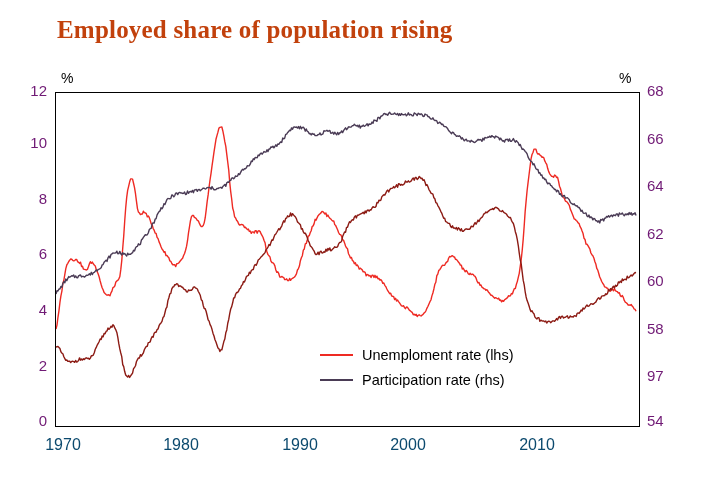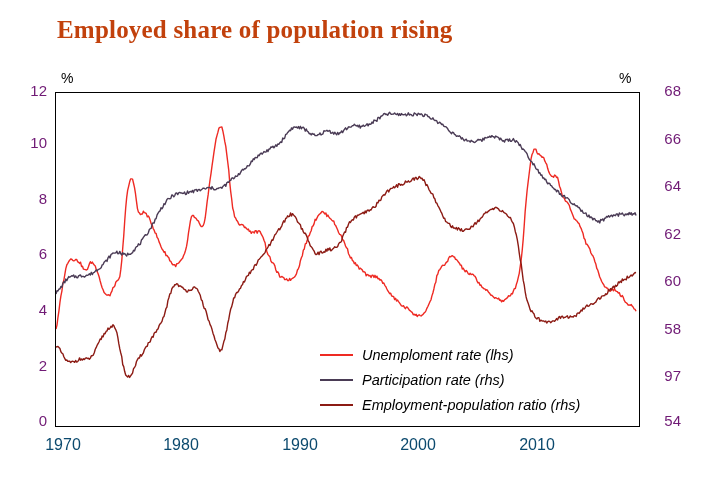--- a/index.html
+++ b/index.html
@@ -3,30 +3,30 @@
 <meta charset="utf-8">
 <style>
   html,body{margin:0;padding:0;}
   body{width:701px;height:478px;background:#ffffff;font-family:"Liberation Sans",sans-serif;overflow:hidden;position:relative;}
   #title{position:absolute;left:57px;top:16px;font-family:"Liberation Serif",serif;font-weight:bold;font-size:25px;color:#c2410c;letter-spacing:0.2px;}
   #plotwrap{position:absolute;left:55px;top:92px;width:585px;height:335px;}
   #plot{position:absolute;left:0;top:0;width:585px;height:335px;border:1px solid #000;box-sizing:border-box;background:#fff;}
   svg{display:block;}
   .ylab{position:absolute;font-size:15px;color:#701a75;text-align:right;width:34px;}
   .yleft{left:-42px;}
-  .yright{left:592px;text-align:right;width:34px;}
+  .yright{left:592px;text-align:left;width:34px;}
   .xlab{position:absolute;font-size:16px;color:#0c4a6e;top:344px;text-align:center;width:60px;}
   .pct{position:absolute;font-size:14px;color:#000;}
   #pctleft{left:6px;top:-22px;}
   #pctright{left:564px;top:-22px;}
   #source{position:absolute;left:10px;top:303px;font-size:12.5px;color:#000;}
   #legend{position:absolute;left:265px;top:250px;font-size:14.5px;color:#000;}
   .legrow{display:flex;align-items:center;height:25px;}
   .swatch{width:33px;height:2px;margin-right:9px;flex:0 0 33px;}
-  .legtext{white-space:nowrap;font-style:italic;}
+  .legtext{white-space:nowrap;}
 </style>
 </head>
 <body>
 
 <div id="title">Employed share of population rising</div>
 
 <div id="plotwrap">
 
   <div class="pct" id="pctleft">%</div>
   <div class="pct" id="pctright">%</div>
@@ -44,40 +44,36 @@
   <div class="ylab yright" style="top:85px">64</div>
   <div class="ylab yright" style="top:133px">62</div>
   <div class="ylab yright" style="top:180px">60</div>
   <div class="ylab yright" style="top:228px">58</div>
   <div class="ylab yright" style="top:275px">97</div>
   <div class="ylab yright" style="top:320px">54</div>
 
   <div class="xlab" style="left:-22px">1970</div>
   <div class="xlab" style="left:96px">1980</div>
   <div class="xlab" style="left:215px">1990</div>
-  <div class="xlab" style="left:333px">2000</div>
+  <div class="xlab" style="left:323px">2000</div>
   <div class="xlab" style="left:452px">2010</div>
 
   <div id="plot">
     <svg id="chart-svg" width="583" height="333" viewBox="0 0 583 333">
         <path d="M0.00 236.10 L0.98 232.08 L1.96 224.27 L2.94 217.86 L3.93 209.46 L4.91 202.79 L5.89 198.08 L6.87 190.51 L7.85 187.25 L8.83 181.49 L9.81 175.59 L10.80 171.96 L11.78 170.29 L12.76 168.52 L13.74 167.11 L14.72 166.01 L15.70 166.25 L16.69 167.30 L17.67 167.81 L18.65 167.59 L19.63 166.47 L20.61 166.39 L21.59 168.58 L22.57 169.33 L23.56 170.39 L24.54 169.17 L25.52 173.44 L26.50 173.29 L27.48 176.17 L28.46 176.41 L29.44 176.66 L30.43 176.99 L31.41 176.40 L32.39 173.75 L33.37 170.90 L34.35 168.69 L35.33 170.28 L36.31 169.09 L37.30 170.79 L38.28 172.07 L39.26 172.92 L40.24 176.54 L41.22 178.84 L42.20 181.09 L43.19 184.01 L44.17 188.04 L45.15 191.53 L46.13 194.74 L47.11 196.72 L48.09 199.48 L49.07 200.47 L50.06 201.42 L51.04 202.22 L52.02 201.77 L53.00 201.98 L53.98 202.79 L54.96 199.88 L55.94 198.16 L56.93 194.61 L57.91 194.06 L58.89 192.72 L59.87 188.90 L60.85 187.95 L61.83 187.38 L62.81 185.83 L63.80 183.76 L64.78 176.66 L65.76 167.58 L66.74 155.04 L67.72 143.16 L68.70 128.28 L69.69 115.06 L70.67 104.57 L71.65 97.39 L72.63 93.39 L73.61 89.04 L74.59 85.83 L75.57 85.89 L76.56 86.08 L77.54 90.24 L78.52 94.58 L79.50 100.72 L80.48 108.44 L81.46 115.59 L82.44 119.08 L83.43 119.99 L84.41 121.53 L85.39 121.01 L86.37 121.13 L87.35 118.10 L88.33 119.57 L89.31 119.91 L90.30 120.66 L91.28 123.87 L92.26 122.98 L93.24 124.46 L94.22 127.35 L95.20 130.70 L96.19 131.89 L97.17 135.55 L98.15 137.17 L99.13 140.07 L100.11 140.38 L101.09 144.34 L102.07 145.63 L103.06 148.86 L104.04 150.99 L105.02 153.82 L106.00 156.08 L106.98 157.16 L107.96 159.28 L108.94 158.72 L109.93 162.50 L110.91 162.34 L111.89 163.76 L112.87 164.72 L113.85 167.96 L114.83 168.32 L115.81 170.46 L116.80 171.77 L117.78 171.68 L118.76 171.79 L119.74 173.56 L120.72 170.73 L121.70 170.59 L122.69 170.01 L123.67 168.73 L124.65 167.43 L125.63 166.27 L126.61 165.32 L127.59 162.58 L128.57 160.44 L129.56 157.29 L130.54 153.44 L131.52 147.74 L132.50 139.91 L133.48 133.98 L134.46 127.72 L135.44 123.63 L136.43 122.51 L137.41 122.43 L138.39 124.33 L139.37 124.79 L140.35 125.80 L141.33 127.29 L142.31 127.82 L143.30 130.12 L144.28 132.24 L145.26 133.61 L146.24 133.44 L147.22 132.50 L148.20 129.87 L149.19 124.97 L150.17 117.13 L151.15 108.56 L152.13 101.95 L153.11 93.72 L154.09 86.49 L155.07 80.04 L156.06 72.65 L157.04 65.92 L158.02 58.80 L159.00 52.54 L159.98 46.28 L160.96 42.60 L161.94 39.16 L162.93 35.10 L163.91 34.44 L164.89 34.14 L165.87 33.97 L166.85 37.96 L167.83 42.98 L168.81 48.66 L169.80 53.40 L170.78 61.35 L171.76 69.22 L172.74 77.06 L173.72 89.28 L174.70 98.62 L175.69 105.98 L176.67 114.98 L177.65 118.39 L178.63 123.86 L179.61 124.93 L180.59 127.36 L181.57 128.20 L182.56 130.73 L183.54 132.05 L184.52 131.79 L185.50 131.42 L186.48 131.65 L187.46 132.34 L188.44 134.48 L189.43 134.26 L190.41 135.44 L191.39 136.69 L192.37 136.10 L193.35 138.41 L194.33 138.07 L195.31 140.39 L196.30 138.85 L197.28 138.89 L198.26 140.01 L199.24 137.63 L200.22 137.70 L201.20 140.21 L202.19 137.84 L203.17 137.71 L204.15 138.61 L205.13 140.95 L206.11 142.70 L207.09 144.53 L208.07 147.57 L209.06 149.75 L210.04 155.58 L211.02 158.98 L212.00 161.64 L212.98 162.69 L213.96 163.88 L214.94 168.04 L215.93 169.51 L216.91 169.81 L217.89 170.68 L218.87 172.90 L219.85 177.01 L220.83 179.36 L221.81 178.78 L222.80 180.68 L223.78 183.99 L224.76 184.18 L225.74 183.45 L226.72 184.04 L227.70 184.48 L228.69 186.66 L229.67 186.55 L230.65 185.83 L231.63 187.56 L232.61 187.68 L233.59 185.41 L234.57 187.36 L235.56 185.96 L236.54 185.29 L237.52 184.71 L238.50 183.99 L239.48 182.55 L240.46 180.85 L241.44 177.01 L242.43 175.52 L243.41 173.02 L244.39 167.65 L245.37 164.80 L246.35 162.68 L247.33 157.16 L248.31 155.97 L249.30 150.98 L250.28 150.45 L251.26 147.00 L252.24 143.23 L253.22 142.70 L254.20 139.71 L255.19 137.76 L256.17 133.50 L257.15 132.85 L258.13 130.66 L259.11 126.32 L260.09 127.14 L261.07 124.83 L262.06 122.79 L263.04 121.60 L264.02 120.80 L265.00 119.87 L265.98 118.40 L266.96 118.68 L267.94 119.74 L268.93 121.02 L269.91 119.99 L270.89 123.45 L271.87 122.04 L272.85 123.86 L273.83 125.30 L274.81 126.05 L275.80 127.14 L276.78 128.08 L277.76 127.91 L278.74 131.63 L279.72 132.61 L280.70 134.80 L281.69 137.04 L282.67 139.75 L283.65 141.32 L284.63 141.59 L285.61 143.33 L286.59 146.69 L287.57 147.29 L288.56 149.88 L289.54 153.02 L290.52 154.83 L291.50 155.75 L292.48 160.72 L293.46 162.54 L294.44 165.02 L295.43 164.41 L296.41 167.52 L297.39 168.01 L298.37 170.71 L299.35 169.66 L300.33 172.57 L301.31 171.99 L302.30 173.60 L303.28 176.14 L304.26 175.13 L305.24 176.02 L306.22 176.88 L307.20 178.81 L308.19 178.82 L309.17 179.37 L310.15 182.74 L311.13 181.50 L312.11 181.82 L313.09 182.94 L314.07 182.51 L315.06 184.55 L316.04 182.32 L317.02 182.26 L318.00 184.48 L318.98 182.32 L319.96 184.72 L320.94 183.21 L321.93 185.80 L322.91 185.37 L323.89 187.13 L324.87 186.59 L325.85 187.89 L326.83 190.37 L327.81 189.94 L328.80 192.31 L329.78 193.58 L330.76 195.74 L331.74 197.69 L332.72 199.17 L333.70 200.70 L334.69 200.20 L335.67 203.10 L336.65 203.26 L337.63 203.55 L338.61 206.56 L339.59 205.36 L340.57 208.02 L341.56 207.04 L342.54 208.57 L343.52 209.94 L344.50 211.36 L345.48 212.90 L346.46 213.20 L347.44 212.68 L348.43 214.46 L349.41 215.64 L350.39 214.06 L351.37 214.25 L352.35 215.56 L353.33 217.21 L354.31 217.80 L355.30 218.87 L356.28 219.47 L357.26 221.76 L358.24 221.18 L359.22 222.20 L360.20 221.36 L361.19 223.58 L362.17 222.34 L363.15 221.73 L364.13 222.55 L365.11 222.95 L366.09 222.06 L367.07 221.42 L368.06 220.03 L369.04 219.24 L370.02 217.58 L371.00 215.11 L371.98 213.23 L372.96 210.93 L373.94 208.70 L374.93 206.99 L375.91 202.86 L376.89 199.99 L377.87 195.96 L378.85 191.27 L379.83 189.25 L380.81 182.70 L381.80 181.10 L382.78 177.42 L383.76 176.72 L384.74 175.15 L385.72 173.27 L386.70 172.26 L387.69 172.43 L388.67 172.21 L389.65 170.28 L390.63 168.96 L391.61 168.66 L392.59 165.24 L393.57 163.51 L394.56 163.90 L395.54 162.93 L396.52 162.75 L397.50 163.72 L398.48 163.87 L399.46 166.22 L400.44 166.47 L401.43 167.60 L402.41 169.07 L403.39 170.16 L404.37 172.12 L405.35 172.24 L406.33 175.95 L407.31 175.26 L408.30 177.21 L409.28 178.75 L410.26 177.54 L411.24 178.76 L412.22 180.81 L413.20 181.57 L414.19 180.30 L415.17 181.62 L416.15 181.07 L417.13 181.39 L418.11 182.72 L419.09 183.40 L420.07 185.19 L421.06 188.08 L422.04 189.95 L423.02 189.51 L424.00 192.31 L424.98 191.92 L425.96 194.18 L426.94 194.85 L427.93 195.84 L428.91 195.88 L429.89 197.25 L430.87 196.63 L431.85 198.02 L432.83 199.54 L433.81 200.57 L434.80 202.18 L435.78 202.19 L436.76 203.17 L437.74 204.20 L438.72 205.29 L439.70 204.63 L440.69 205.25 L441.67 205.80 L442.65 205.13 L443.63 207.28 L444.61 206.92 L445.59 208.83 L446.57 207.49 L447.56 208.36 L448.54 206.78 L449.52 206.11 L450.50 205.34 L451.48 204.65 L452.46 202.80 L453.44 202.97 L454.43 202.77 L455.41 200.56 L456.39 200.98 L457.37 198.01 L458.35 195.60 L459.33 195.49 L460.31 191.57 L461.30 188.61 L462.28 184.30 L463.26 180.30 L464.24 173.34 L465.22 166.41 L466.20 157.51 L467.19 146.33 L468.17 133.22 L469.15 118.61 L470.13 107.86 L471.11 97.53 L472.09 89.34 L473.07 81.52 L474.06 73.52 L475.04 65.80 L476.02 61.48 L477.00 59.43 L477.98 56.16 L478.96 56.17 L479.94 56.18 L480.93 59.57 L481.91 61.08 L482.89 60.66 L483.87 62.02 L484.85 62.66 L485.83 64.23 L486.81 64.00 L487.80 64.78 L488.78 67.93 L489.76 69.76 L490.74 71.36 L491.72 75.57 L492.70 78.62 L493.69 80.83 L494.67 82.11 L495.65 83.40 L496.63 83.46 L497.61 84.29 L498.59 82.05 L499.57 82.62 L500.56 84.50 L501.54 84.20 L502.52 88.07 L503.50 93.21 L504.48 95.54 L505.46 99.31 L506.44 103.15 L507.43 104.36 L508.41 105.48 L509.39 108.09 L510.37 108.50 L511.35 109.33 L512.33 110.75 L513.31 112.31 L514.30 116.13 L515.28 118.32 L516.26 120.66 L517.24 123.21 L518.22 125.90 L519.20 126.32 L520.19 127.46 L521.17 128.28 L522.15 129.93 L523.13 130.61 L524.11 133.69 L525.09 135.34 L526.07 138.10 L527.06 140.54 L528.04 145.32 L529.02 146.42 L530.00 151.13 L530.98 151.26 L531.96 152.71 L532.94 154.46 L533.93 156.21 L534.91 159.98 L535.89 161.68 L536.87 162.68 L537.85 164.92 L538.83 168.47 L539.81 170.94 L540.80 175.48 L541.78 177.07 L542.76 180.46 L543.74 183.98 L544.72 185.94 L545.70 188.50 L546.69 190.22 L547.67 191.59 L548.65 193.92 L549.63 194.08 L550.61 195.04 L551.59 195.10 L552.57 197.62 L553.56 197.66 L554.54 198.20 L555.52 195.97 L556.50 196.45 L557.48 197.75 L558.46 195.50 L559.44 197.67 L560.43 198.28 L561.41 198.74 L562.39 200.14 L563.37 199.70 L564.35 202.70 L565.33 203.62 L566.31 202.61 L567.30 204.41 L568.28 207.47 L569.26 209.08 L570.24 209.74 L571.22 210.60 L572.20 212.18 L573.19 211.93 L574.17 212.37 L575.15 211.39 L576.13 213.07 L577.11 214.01 L578.09 215.95 L579.07 216.38 L580.06 218.23" fill="none" stroke="#ee2a23" stroke-width="1.4" stroke-linejoin="round"></path>
         <path d="M0.00 201.11 L0.98 197.73 L1.96 197.97 L2.94 195.99 L3.93 196.06 L4.91 193.44 L5.89 194.29 L6.87 190.23 L7.85 188.48 L8.83 189.77 L9.81 186.00 L10.80 187.68 L11.78 185.43 L12.76 183.56 L13.74 184.22 L14.72 183.45 L15.70 182.76 L16.69 182.95 L17.67 181.99 L18.65 184.48 L19.63 182.92 L20.61 184.57 L21.59 184.83 L22.57 182.89 L23.56 182.29 L24.54 181.98 L25.52 183.92 L26.50 183.33 L27.48 183.36 L28.46 184.10 L29.44 183.28 L30.43 182.23 L31.41 182.35 L32.39 181.86 L33.37 180.80 L34.35 181.96 L35.33 179.33 L36.31 181.59 L37.30 179.70 L38.28 179.37 L39.26 178.21 L40.24 176.87 L41.22 177.95 L42.20 176.46 L43.19 176.04 L44.17 175.54 L45.15 174.68 L46.13 171.91 L47.11 171.57 L48.09 169.31 L49.07 168.29 L50.06 167.15 L51.04 168.43 L52.02 164.76 L53.00 163.11 L53.98 165.02 L54.96 161.54 L55.94 160.86 L56.93 159.96 L57.91 160.08 L58.89 160.02 L59.87 159.88 L60.85 158.22 L61.83 160.76 L62.81 160.59 L63.80 158.39 L64.78 160.73 L65.76 161.96 L66.74 159.72 L67.72 161.21 L68.70 160.52 L69.69 161.86 L70.67 163.01 L71.65 160.24 L72.63 161.67 L73.61 161.21 L74.59 161.24 L75.57 160.20 L76.56 159.84 L77.54 157.31 L78.52 157.93 L79.50 154.94 L80.48 153.59 L81.46 153.37 L82.44 150.80 L83.43 151.77 L84.41 151.33 L85.39 147.09 L86.37 146.01 L87.35 144.49 L88.33 143.02 L89.31 141.78 L90.30 142.03 L91.28 141.78 L92.26 140.01 L93.24 136.75 L94.22 135.60 L95.20 135.38 L96.19 130.81 L97.17 129.88 L98.15 130.02 L99.13 126.22 L100.11 125.62 L101.09 121.86 L102.07 120.05 L103.06 118.66 L104.04 117.93 L105.02 114.69 L106.00 115.78 L106.98 114.09 L107.96 110.74 L108.94 111.53 L109.93 108.97 L110.91 106.41 L111.89 105.57 L112.87 105.63 L113.85 105.72 L114.83 105.38 L115.81 102.01 L116.80 102.27 L117.78 103.83 L118.76 102.62 L119.74 100.11 L120.72 99.87 L121.70 101.61 L122.69 99.97 L123.67 99.48 L124.65 99.95 L125.63 99.92 L126.61 100.45 L127.59 100.32 L128.57 99.04 L129.56 101.55 L130.54 101.02 L131.52 97.92 L132.50 100.33 L133.48 98.92 L134.46 98.42 L135.44 99.04 L136.43 97.37 L137.41 99.69 L138.39 96.97 L139.37 96.87 L140.35 96.36 L141.33 98.35 L142.31 96.67 L143.30 96.36 L144.28 97.78 L145.26 96.83 L146.24 96.01 L147.22 95.10 L148.20 95.29 L149.19 96.02 L150.17 95.62 L151.15 94.58 L152.13 94.45 L153.11 94.57 L154.09 94.57 L155.07 96.20 L156.06 93.58 L157.04 95.48 L158.02 96.70 L159.00 96.81 L159.98 96.68 L160.96 95.38 L161.94 95.64 L162.93 94.92 L163.91 94.67 L164.89 94.33 L165.87 95.35 L166.85 93.49 L167.83 92.59 L168.81 91.60 L169.80 93.38 L170.78 89.71 L171.76 88.99 L172.74 89.34 L173.72 87.62 L174.70 87.35 L175.69 85.12 L176.67 84.81 L177.65 85.76 L178.63 84.67 L179.61 82.97 L180.59 83.34 L181.57 83.11 L182.56 80.63 L183.54 81.63 L184.52 79.64 L185.50 77.61 L186.48 76.30 L187.46 76.92 L188.44 75.82 L189.43 75.74 L190.41 74.73 L191.39 72.63 L192.37 72.83 L193.35 72.70 L194.33 70.97 L195.31 68.07 L196.30 68.51 L197.28 65.78 L198.26 66.48 L199.24 64.41 L200.22 64.60 L201.20 64.75 L202.19 62.06 L203.17 62.65 L204.15 60.83 L205.13 60.08 L206.11 61.15 L207.09 59.88 L208.07 58.52 L209.06 59.11 L210.04 58.97 L211.02 56.73 L212.00 58.57 L212.98 55.97 L213.96 55.96 L214.94 53.90 L215.93 54.24 L216.91 53.18 L217.89 54.86 L218.87 53.50 L219.85 51.85 L220.83 53.30 L221.81 50.92 L222.80 51.29 L223.78 49.77 L224.76 48.87 L225.74 49.47 L226.72 45.07 L227.70 45.84 L228.69 45.17 L229.67 41.42 L230.65 41.15 L231.63 39.48 L232.61 38.66 L233.59 37.21 L234.57 37.76 L235.56 34.85 L236.54 36.26 L237.52 34.10 L238.50 34.00 L239.48 34.30 L240.46 33.98 L241.44 35.10 L242.43 33.60 L243.41 35.81 L244.39 33.33 L245.37 35.84 L246.35 34.34 L247.33 34.20 L248.31 35.53 L249.30 38.13 L250.28 35.91 L251.26 38.27 L252.24 38.87 L253.22 40.74 L254.20 40.56 L255.19 41.97 L256.17 40.43 L257.15 41.32 L258.13 40.97 L259.11 42.59 L260.09 42.66 L261.07 42.61 L262.06 41.60 L263.04 41.49 L264.02 39.93 L265.00 42.00 L265.98 41.43 L266.96 40.85 L267.94 37.71 L268.93 38.16 L269.91 37.90 L270.89 37.32 L271.87 38.27 L272.85 37.89 L273.83 37.52 L274.81 40.30 L275.80 40.10 L276.78 39.21 L277.76 41.24 L278.74 39.18 L279.72 40.63 L280.70 41.84 L281.69 39.35 L282.67 41.50 L283.65 39.79 L284.63 39.70 L285.61 37.93 L286.59 39.64 L287.57 37.61 L288.56 36.19 L289.54 34.86 L290.52 36.65 L291.50 35.60 L292.48 33.82 L293.46 33.97 L294.44 34.18 L295.43 33.81 L296.41 32.62 L297.39 32.57 L298.37 31.28 L299.35 32.20 L300.33 32.96 L301.31 32.31 L302.30 33.98 L303.28 32.01 L304.26 35.06 L305.24 33.19 L306.22 33.19 L307.20 32.11 L308.19 33.28 L309.17 32.76 L310.15 32.04 L311.13 30.70 L312.11 32.86 L313.09 30.88 L314.07 31.42 L315.06 31.00 L316.04 29.10 L317.02 30.23 L318.00 27.07 L318.98 27.30 L319.96 27.68 L320.94 28.32 L321.93 24.42 L322.91 24.37 L323.89 25.81 L324.87 23.27 L325.85 23.03 L326.83 22.18 L327.81 20.73 L328.80 20.56 L329.78 21.56 L330.76 21.20 L331.74 22.19 L332.72 20.34 L333.70 19.35 L334.69 20.82 L335.67 21.42 L336.65 21.08 L337.63 20.96 L338.61 19.92 L339.59 21.19 L340.57 21.50 L341.56 20.37 L342.54 22.59 L343.52 20.73 L344.50 22.37 L345.48 20.58 L346.46 21.67 L347.44 21.79 L348.43 21.60 L349.41 20.97 L350.39 22.80 L351.37 21.85 L352.35 19.76 L353.33 22.10 L354.31 21.31 L355.30 21.56 L356.28 22.92 L357.26 22.80 L358.24 19.92 L359.22 20.50 L360.20 21.30 L361.19 22.41 L362.17 20.24 L363.15 20.93 L364.13 21.59 L365.11 20.80 L366.09 21.57 L367.07 23.46 L368.06 23.37 L369.04 21.07 L370.02 21.58 L371.00 21.83 L371.98 23.58 L372.96 23.79 L373.94 24.95 L374.93 26.05 L375.91 26.13 L376.89 24.81 L377.87 26.71 L378.85 27.55 L379.83 27.46 L380.81 27.93 L381.80 30.45 L382.78 29.89 L383.76 29.17 L384.74 30.30 L385.72 31.51 L386.70 31.12 L387.69 33.04 L388.67 33.66 L389.65 33.60 L390.63 34.54 L391.61 35.57 L392.59 37.52 L393.57 38.54 L394.56 39.50 L395.54 40.72 L396.52 39.13 L397.50 39.60 L398.48 41.30 L399.46 41.89 L400.44 43.29 L401.43 42.83 L402.41 43.34 L403.39 42.83 L404.37 43.67 L405.35 45.99 L406.33 44.76 L407.31 46.30 L408.30 47.83 L409.28 46.84 L410.26 46.21 L411.24 48.06 L412.22 47.84 L413.20 47.84 L414.19 49.10 L415.17 47.35 L416.15 48.23 L417.13 48.63 L418.11 49.43 L419.09 49.36 L420.07 48.38 L421.06 47.53 L422.04 46.32 L423.02 47.07 L424.00 46.49 L424.98 46.99 L425.96 48.33 L426.94 45.28 L427.93 47.03 L428.91 44.49 L429.89 44.85 L430.87 44.92 L431.85 44.06 L432.83 44.25 L433.81 43.10 L434.80 44.35 L435.78 42.61 L436.76 43.59 L437.74 43.78 L438.72 45.02 L439.70 43.04 L440.69 43.55 L441.67 44.11 L442.65 44.42 L443.63 46.89 L444.61 45.16 L445.59 46.61 L446.57 47.99 L447.56 47.62 L448.54 49.07 L449.52 46.56 L450.50 46.55 L451.48 46.18 L452.46 48.21 L453.44 45.86 L454.43 48.35 L455.41 48.19 L456.39 47.13 L457.37 45.60 L458.35 47.67 L459.33 49.18 L460.31 47.62 L461.30 48.78 L462.28 49.85 L463.26 52.64 L464.24 51.47 L465.22 54.05 L466.20 56.37 L467.19 56.00 L468.17 56.92 L469.15 58.42 L470.13 59.27 L471.11 60.91 L472.09 64.09 L473.07 65.99 L474.06 67.32 L475.04 68.38 L476.02 69.01 L477.00 71.81 L477.98 70.76 L478.96 73.27 L479.94 75.76 L480.93 76.51 L481.91 76.48 L482.89 80.09 L483.87 79.76 L484.85 82.28 L485.83 81.87 L486.81 85.03 L487.80 84.82 L488.78 86.65 L489.76 86.25 L490.74 89.22 L491.72 90.88 L492.70 90.10 L493.69 90.38 L494.67 92.46 L495.65 92.90 L496.63 94.53 L497.61 95.29 L498.59 96.51 L499.57 96.43 L500.56 98.83 L501.54 97.32 L502.52 98.12 L503.50 101.31 L504.48 100.64 L505.46 102.65 L506.44 103.77 L507.43 102.69 L508.41 102.37 L509.39 105.21 L510.37 104.88 L511.35 104.64 L512.33 105.63 L513.31 106.64 L514.30 109.22 L515.28 110.37 L516.26 110.87 L517.24 111.60 L518.22 110.73 L519.20 112.41 L520.19 112.96 L521.17 112.79 L522.15 114.45 L523.13 114.42 L524.11 116.01 L525.09 118.38 L526.07 117.21 L527.06 119.83 L528.04 120.35 L529.02 120.16 L530.00 119.91 L530.98 122.93 L531.96 123.71 L532.94 122.04 L533.93 124.77 L534.91 123.86 L535.89 124.60 L536.87 126.88 L537.85 125.46 L538.83 125.93 L539.81 127.78 L540.80 127.78 L541.78 129.03 L542.76 127.85 L543.74 129.94 L544.72 126.49 L545.70 127.03 L546.69 125.89 L547.67 127.97 L548.65 125.22 L549.63 125.02 L550.61 123.42 L551.59 124.10 L552.57 122.67 L553.56 124.11 L554.54 122.83 L555.52 122.18 L556.50 123.74 L557.48 121.96 L558.46 122.25 L559.44 122.67 L560.43 120.89 L561.41 121.05 L562.39 123.22 L563.37 120.01 L564.35 121.16 L565.33 121.06 L566.31 120.03 L567.30 121.58 L568.28 122.82 L569.26 120.99 L570.24 121.71 L571.22 120.70 L572.20 121.76 L573.19 119.54 L574.17 121.39 L575.15 119.71 L576.13 122.18 L577.11 120.74 L578.09 121.04 L579.07 119.76 L580.06 122.52" fill="none" stroke="#4a3b55" stroke-width="1.4" stroke-linejoin="round"></path>
         <path d="M0.00 253.77 L0.98 253.95 L1.96 253.40 L2.94 254.47 L3.93 255.52 L4.91 258.75 L5.89 260.12 L6.87 260.73 L7.85 263.72 L8.83 265.56 L9.81 267.39 L10.80 266.94 L11.78 268.38 L12.76 268.25 L13.74 268.23 L14.72 269.62 L15.70 268.41 L16.69 268.24 L17.67 268.55 L18.65 269.36 L19.63 267.47 L20.61 269.08 L21.59 268.53 L22.57 267.58 L23.56 264.86 L24.54 267.22 L25.52 265.99 L26.50 266.96 L27.48 265.82 L28.46 266.48 L29.44 265.13 L30.43 264.81 L31.41 265.48 L32.39 265.27 L33.37 266.34 L34.35 265.12 L35.33 262.74 L36.31 262.75 L37.30 262.07 L38.28 259.73 L39.26 256.27 L40.24 254.42 L41.22 252.05 L42.20 250.47 L43.19 248.49 L44.17 246.01 L45.15 246.47 L46.13 243.05 L47.11 243.86 L48.09 240.47 L49.07 240.70 L50.06 238.44 L51.04 237.93 L52.02 235.04 L53.00 236.34 L53.98 235.07 L54.96 233.23 L55.94 234.33 L56.93 231.75 L57.91 232.75 L58.89 235.21 L59.87 236.91 L60.85 239.39 L61.83 244.47 L62.81 250.66 L63.80 255.90 L64.78 260.01 L65.76 263.62 L66.74 271.58 L67.72 273.62 L68.70 278.55 L69.69 282.01 L70.67 283.08 L71.65 284.07 L72.63 282.46 L73.61 284.43 L74.59 282.82 L75.57 281.47 L76.56 280.17 L77.54 275.60 L78.52 274.51 L79.50 272.72 L80.48 268.53 L81.46 266.67 L82.44 264.89 L83.43 265.16 L84.41 261.71 L85.39 263.11 L86.37 261.32 L87.35 260.02 L88.33 256.74 L89.31 254.93 L90.30 253.48 L91.28 253.24 L92.26 249.60 L93.24 249.31 L94.22 248.82 L95.20 245.54 L96.19 243.57 L97.17 244.16 L98.15 240.18 L99.13 239.22 L100.11 239.27 L101.09 236.55 L102.07 235.94 L103.06 232.70 L104.04 230.90 L105.02 229.89 L106.00 228.31 L106.98 224.60 L107.96 223.57 L108.94 219.72 L109.93 215.56 L110.91 214.10 L111.89 207.63 L112.87 204.71 L113.85 200.81 L114.83 200.32 L115.81 195.94 L116.80 193.98 L117.78 193.80 L118.76 191.66 L119.74 191.78 L120.72 190.62 L121.70 191.03 L122.69 193.51 L123.67 192.82 L124.65 192.95 L125.63 194.01 L126.61 194.21 L127.59 195.88 L128.57 196.51 L129.56 196.90 L130.54 198.92 L131.52 198.99 L132.50 196.95 L133.48 197.51 L134.46 197.27 L135.44 197.34 L136.43 196.26 L137.41 194.12 L138.39 193.83 L139.37 194.80 L140.35 195.30 L141.33 195.99 L142.31 198.49 L143.30 200.17 L144.28 202.29 L145.26 206.70 L146.24 207.71 L147.22 212.46 L148.20 215.53 L149.19 215.70 L150.17 218.54 L151.15 222.54 L152.13 226.85 L153.11 228.11 L154.09 231.63 L155.07 233.41 L156.06 236.56 L157.04 240.41 L158.02 243.02 L159.00 246.80 L159.98 248.92 L160.96 252.01 L161.94 254.97 L162.93 255.74 L163.91 258.48 L164.89 256.75 L165.87 256.76 L166.85 252.54 L167.83 248.58 L168.81 246.09 L169.80 239.81 L170.78 236.92 L171.76 230.26 L172.74 226.44 L173.72 220.71 L174.70 216.00 L175.69 213.62 L176.67 209.79 L177.65 205.01 L178.63 204.84 L179.61 201.29 L180.59 199.51 L181.57 199.53 L182.56 198.17 L183.54 195.78 L184.52 195.33 L185.50 192.49 L186.48 191.75 L187.46 188.56 L188.44 189.01 L189.43 186.46 L190.41 183.46 L191.39 182.81 L192.37 182.44 L193.35 179.18 L194.33 180.40 L195.31 177.50 L196.30 176.71 L197.28 176.54 L198.26 172.87 L199.24 171.50 L200.22 172.23 L201.20 170.05 L202.19 167.04 L203.17 166.22 L204.15 165.14 L205.13 163.85 L206.11 162.98 L207.09 161.79 L208.07 160.71 L209.06 159.64 L210.04 156.47 L211.02 155.74 L212.00 154.11 L212.98 151.58 L213.96 152.42 L214.94 149.55 L215.93 146.85 L216.91 147.25 L217.89 144.18 L218.87 141.81 L219.85 140.89 L220.83 139.26 L221.81 137.49 L222.80 135.67 L223.78 136.67 L224.76 134.67 L225.74 133.04 L226.72 130.14 L227.70 127.85 L228.69 128.94 L229.67 125.37 L230.65 125.01 L231.63 122.78 L232.61 123.70 L233.59 123.29 L234.57 119.86 L235.56 122.95 L236.54 120.61 L237.52 121.88 L238.50 123.09 L239.48 124.04 L240.46 125.85 L241.44 128.87 L242.43 129.81 L243.41 130.67 L244.39 131.67 L245.37 136.11 L246.35 135.61 L247.33 138.98 L248.31 140.44 L249.30 140.10 L250.28 142.12 L251.26 144.45 L252.24 147.88 L253.22 149.37 L254.20 152.71 L255.19 153.64 L256.17 154.95 L257.15 156.54 L258.13 158.05 L259.11 160.73 L260.09 161.66 L261.07 161.13 L262.06 159.12 L263.04 161.65 L264.02 158.81 L265.00 158.18 L265.98 159.99 L266.96 159.75 L267.94 158.83 L268.93 159.25 L269.91 156.13 L270.89 158.23 L271.87 155.36 L272.85 157.04 L273.83 154.89 L274.81 157.87 L275.80 157.17 L276.78 155.90 L277.76 154.94 L278.74 153.83 L279.72 154.40 L280.70 154.37 L281.69 153.52 L282.67 150.85 L283.65 149.46 L284.63 149.35 L285.61 148.12 L286.59 143.58 L287.57 141.18 L288.56 138.95 L289.54 139.32 L290.52 134.34 L291.50 134.27 L292.48 131.29 L293.46 128.70 L294.44 129.47 L295.43 127.56 L296.41 126.79 L297.39 126.94 L298.37 124.08 L299.35 122.82 L300.33 124.96 L301.31 122.26 L302.30 122.23 L303.28 121.64 L304.26 121.12 L305.24 120.64 L306.22 120.14 L307.20 119.30 L308.19 120.78 L309.17 118.03 L310.15 119.81 L311.13 117.30 L312.11 117.00 L313.09 118.15 L314.07 116.80 L315.06 116.99 L316.04 114.97 L317.02 113.63 L318.00 114.31 L318.98 114.39 L319.96 113.50 L320.94 109.57 L321.93 109.89 L322.91 107.19 L323.89 107.68 L324.87 107.07 L325.85 103.63 L326.83 102.64 L327.81 101.75 L328.80 102.15 L329.78 100.16 L330.76 97.96 L331.74 97.09 L332.72 99.05 L333.70 96.75 L334.69 95.53 L335.67 95.33 L336.65 95.07 L337.63 93.51 L338.61 94.82 L339.59 93.63 L340.57 91.72 L341.56 94.34 L342.54 90.74 L343.52 90.99 L344.50 92.21 L345.48 91.36 L346.46 92.06 L347.44 91.57 L348.43 90.67 L349.41 88.01 L350.39 89.00 L351.37 89.04 L352.35 87.82 L353.33 89.08 L354.31 88.53 L355.30 87.83 L356.28 85.96 L357.26 84.92 L358.24 87.21 L359.22 84.47 L360.20 84.57 L361.19 86.55 L362.17 85.61 L363.15 83.42 L364.13 84.34 L365.11 85.69 L366.09 85.25 L367.07 87.37 L368.06 86.74 L369.04 89.19 L370.02 92.44 L371.00 91.67 L371.98 93.77 L372.96 96.58 L373.94 98.06 L374.93 100.13 L375.91 100.53 L376.89 101.12 L377.87 104.75 L378.85 105.79 L379.83 109.56 L380.81 110.06 L381.80 112.56 L382.78 114.02 L383.76 116.09 L384.74 118.31 L385.72 120.11 L386.70 122.80 L387.69 125.34 L388.67 125.17 L389.65 128.65 L390.63 128.84 L391.61 129.97 L392.59 130.35 L393.57 130.40 L394.56 133.27 L395.54 134.56 L396.52 132.79 L397.50 135.15 L398.48 135.01 L399.46 135.82 L400.44 134.53 L401.43 136.99 L402.41 134.74 L403.39 135.70 L404.37 137.78 L405.35 135.68 L406.33 138.32 L407.31 138.31 L408.30 137.30 L409.28 136.17 L410.26 135.78 L411.24 136.18 L412.22 136.09 L413.20 136.32 L414.19 135.61 L415.17 133.30 L416.15 133.46 L417.13 133.81 L418.11 131.36 L419.09 129.58 L420.07 131.19 L421.06 129.20 L422.04 127.05 L423.02 128.53 L424.00 126.17 L424.98 124.99 L425.96 124.40 L426.94 122.77 L427.93 120.89 L428.91 120.30 L429.89 119.01 L430.87 119.76 L431.85 118.66 L432.83 117.84 L433.81 117.00 L434.80 116.48 L435.78 116.37 L436.76 115.46 L437.74 116.46 L438.72 114.85 L439.70 114.27 L440.69 114.61 L441.67 115.32 L442.65 116.13 L443.63 117.87 L444.61 118.15 L445.59 118.55 L446.57 117.61 L447.56 119.19 L448.54 119.87 L449.52 120.29 L450.50 121.18 L451.48 122.95 L452.46 123.85 L453.44 124.70 L454.43 124.39 L455.41 127.33 L456.39 129.07 L457.37 130.51 L458.35 133.97 L459.33 138.68 L460.31 141.82 L461.30 146.67 L462.28 152.51 L463.26 160.17 L464.24 166.83 L465.22 171.06 L466.20 179.05 L467.19 187.20 L468.17 191.60 L469.15 198.52 L470.13 203.96 L471.11 207.60 L472.09 210.09 L473.07 212.96 L474.06 216.40 L475.04 218.61 L476.02 217.74 L477.00 219.80 L477.98 220.72 L478.96 224.13 L479.94 225.12 L480.93 225.96 L481.91 224.61 L482.89 224.59 L483.87 228.20 L484.85 227.23 L485.83 227.72 L486.81 228.04 L487.80 228.03 L488.78 228.80 L489.76 228.00 L490.74 230.06 L491.72 228.62 L492.70 228.24 L493.69 228.40 L494.67 229.68 L495.65 228.71 L496.63 227.89 L497.61 227.92 L498.59 228.28 L499.57 227.26 L500.56 225.57 L501.54 226.97 L502.52 224.39 L503.50 223.56 L504.48 225.49 L505.46 223.39 L506.44 223.15 L507.43 225.05 L508.41 224.42 L509.39 224.30 L510.37 223.51 L511.35 222.81 L512.33 225.22 L513.31 224.60 L514.30 222.89 L515.28 223.91 L516.26 223.62 L517.24 224.06 L518.22 222.64 L519.20 222.92 L520.19 223.40 L521.17 220.33 L522.15 219.96 L523.13 220.44 L524.11 219.01 L525.09 217.02 L526.07 218.07 L527.06 214.90 L528.04 216.07 L529.02 214.81 L530.00 213.13 L530.98 212.00 L531.96 213.29 L532.94 213.09 L533.93 211.90 L534.91 210.73 L535.89 210.87 L536.87 211.41 L537.85 210.68 L538.83 209.79 L539.81 209.11 L540.80 207.09 L541.78 205.59 L542.76 204.66 L543.74 206.23 L544.72 205.37 L545.70 203.07 L546.69 202.84 L547.67 202.68 L548.65 202.66 L549.63 200.80 L550.61 201.47 L551.59 200.16 L552.57 196.77 L553.56 197.81 L554.54 195.65 L555.52 196.91 L556.50 194.51 L557.48 193.28 L558.46 194.95 L559.44 192.17 L560.43 193.18 L561.41 192.31 L562.39 188.86 L563.37 189.75 L564.35 188.14 L565.33 189.44 L566.31 185.89 L567.30 187.52 L568.28 186.33 L569.26 186.26 L570.24 186.85 L571.22 183.21 L572.20 184.89 L573.19 184.46 L574.17 183.09 L575.15 182.01 L576.13 182.98 L577.11 181.70 L578.09 180.53 L579.07 179.54 L580.06 179.70" fill="none" stroke="#8c1b14" stroke-width="1.4" stroke-linejoin="round"></path>
       </svg>
   </div>
 
 
   <div id="legend">
     <div class="legrow">
       <span class="swatch" style="background:#ee2a23"></span>
       <span class="legtext">Unemploment rate (lhs)</span>
     </div>
     <div class="legrow">
       <span class="swatch" style="background:#4a3b55"></span>
       <span class="legtext">Participation rate (rhs)</span>
     </div>
-    <div class="legrow">
-      <span class="swatch" style="background:#8c1b14"></span>
-      <span class="legtext">Employment-population ratio (rhs)</span>
-    </div>
   </div>
 
 </div>
 
 </body></html>

